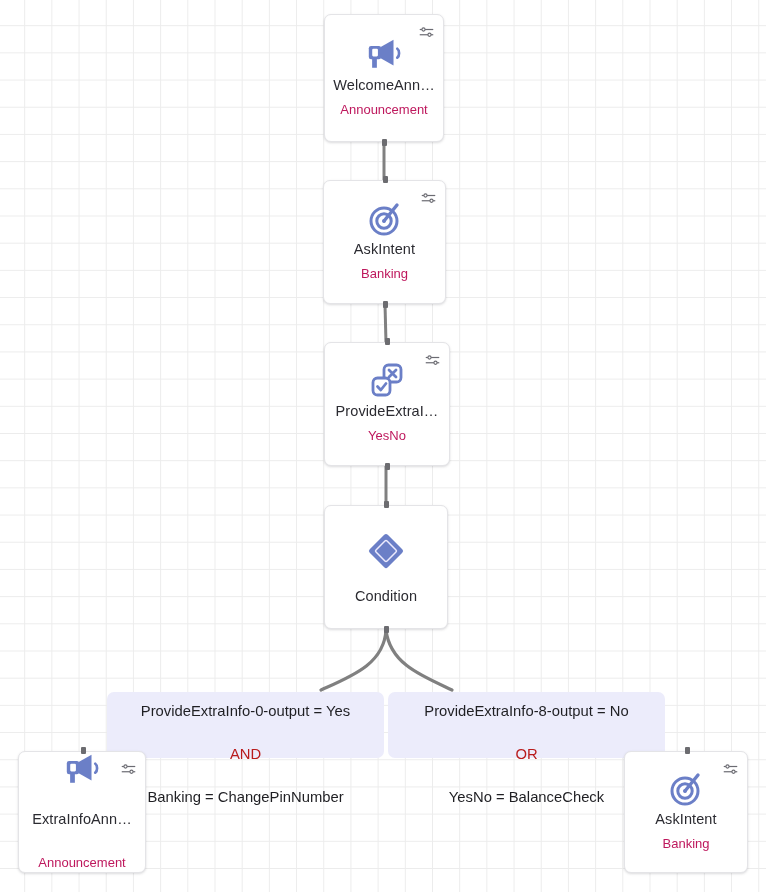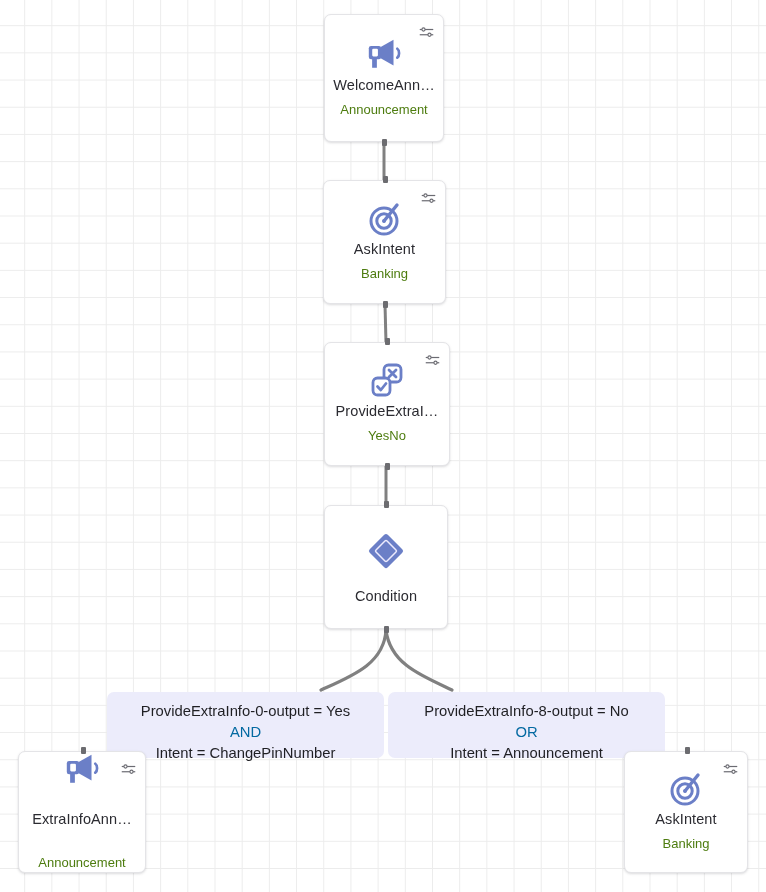--- a/index.html
+++ b/index.html
@@ -56,21 +56,21 @@
     font-size: 14.5px;
     color: #2b2b31;
     line-height: 1.35;
     text-align: center;
     letter-spacing: 0.1px;
     white-space: nowrap;
     overflow: hidden;
   }
   .node-subtitle {
     font-size: 13px;
-    color: #4d7c0f;
+    color: #be185d;
     line-height: 1.35;
     text-align: center;
     margin-top: 5px;
     white-space: nowrap;
   }
   .node-settings {
     position: absolute;
     top: 7px;
     right: 7px;
     width: 20px;
@@ -84,31 +84,32 @@
     position: absolute;
     box-sizing: border-box;
     background: #ececfb;
     border-radius: 7px;
     display: flex;
     flex-direction: column;
     align-items: center;
     justify-content: flex-start;
     padding-top: 9px;
     overflow: visible;
+    gap: 22px;
   }
   .cond-line {
     font-size: 14.8px;
     color: #1f1f23;
     line-height: 21px;
     white-space: nowrap;
     text-align: center;
   }
   .cond-op {
     font-size: 14.8px;
-    color: #0369a1;
+    color: #b91c1c;
     line-height: 21px;
     white-space: nowrap;
     text-align: right;
   }
   
   .handle {
     position: absolute;
     width: 5px;
     height: 7px;
     background: #6c6c70;
@@ -207,27 +208,27 @@
       </svg>
     </div>
     <div class="node-title" style="margin-top:14px;">Condition</div>
     <div class="handle" style="left:59px; top:-5px;"></div>
     <div class="handle" style="left:59px; bottom:-5px;"></div>
   </div>
 
   <div class="cond-label" style="left:107px; top:692px; width:277px; height:66px;">
     <div class="cond-line">ProvideExtraInfo-0-output = Yes</div>
     <div class="cond-op">AND</div>
-    <div class="cond-line">Intent = ChangePinNumber</div>
+    <div class="cond-line">Banking = ChangePinNumber</div>
   </div>
 
   <div class="cond-label" style="left:388px; top:692px; width:277px; height:66px;">
     <div class="cond-line">ProvideExtraInfo-8-output = No</div>
     <div class="cond-op">OR</div>
-    <div class="cond-line">Intent = Announcement</div>
+    <div class="cond-line">YesNo = BalanceCheck</div>
   </div>
 
   <div class="node" style="left:18px; top:751px; width:128px; height:122px;gap:19px;">
     <div class="node-settings">
       <svg width="15" height="15" viewBox="0 0 20 20" xmlns="http://www.w3.org/2000/svg">
         <line x1="1" y1="6" x2="19" y2="6" stroke="#6b6b72" stroke-width="1.6"></line>
         <line x1="1" y1="13" x2="19" y2="13" stroke="#6b6b72" stroke-width="1.6"></line>
         <circle cx="6" cy="6" r="2.1" fill="#ffffff" stroke="#6b6b72" stroke-width="1.5"></circle>
         <circle cx="14" cy="13" r="2.1" fill="#ffffff" stroke="#6b6b72" stroke-width="1.5"></circle>
       </svg>

